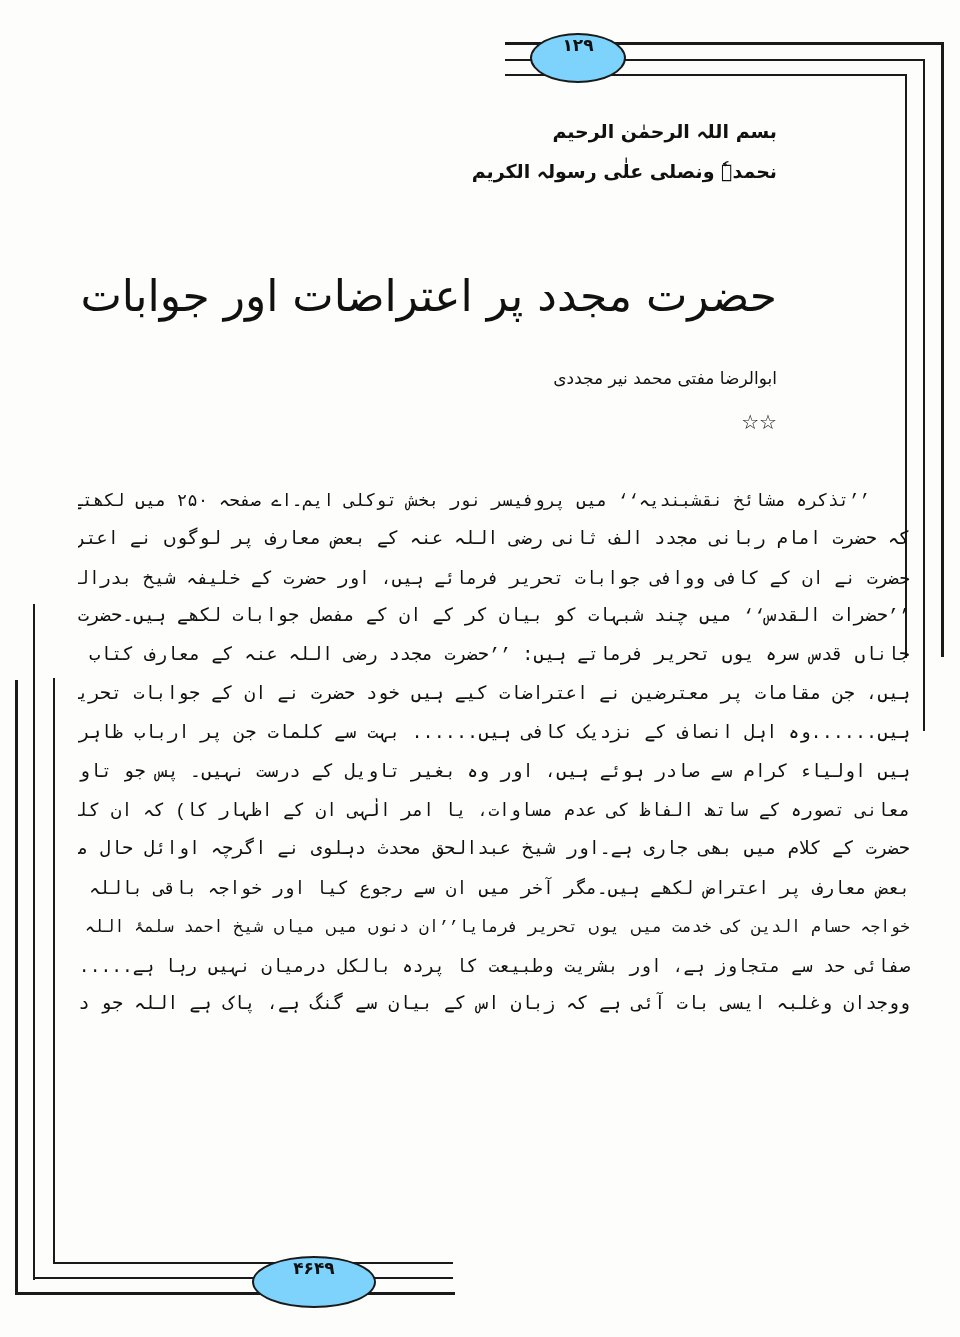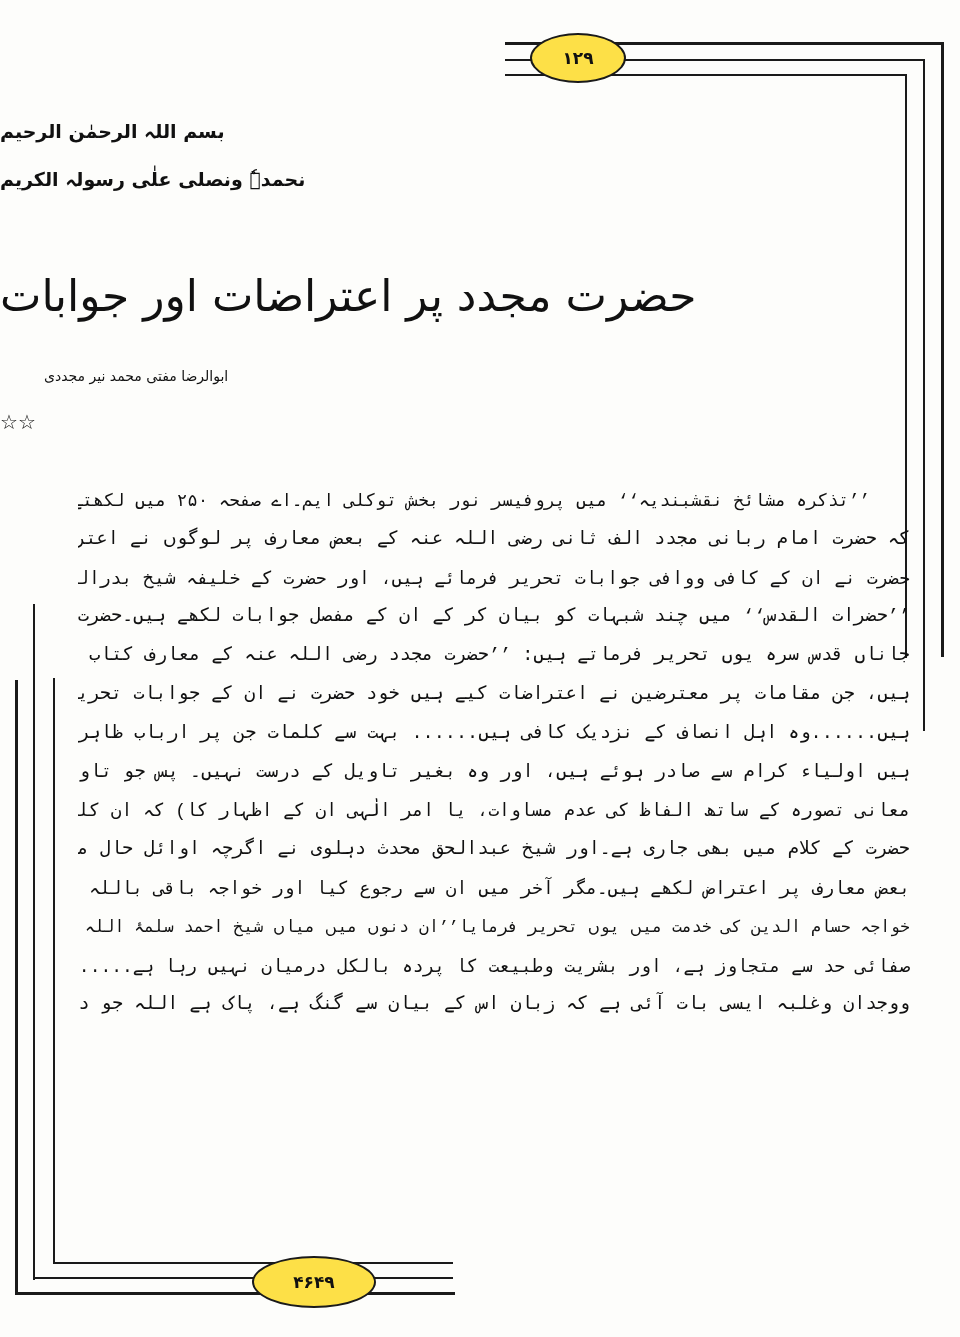--- a/index.html
+++ b/index.html
@@ -5,31 +5,31 @@
   html, body { margin: 0; padding: 0; }
   body {
     width: 960px; height: 1337px; position: relative; overflow: hidden;
     background: #fdfdfb;
     font-family: "DejaVu Sans", sans-serif;
     color: #111;
   }
   .frame-line { position: absolute; background: #1a1a1a; }
   .oval {
     position: absolute; border: 2px solid #1a1a1a; border-radius: 50%;
-    background: #fde047; display: flex; align-items: center; justify-content: center;
+    background: #7dd3fc; display: flex; justify-content: center;
     font-family: "DejaVu Sans", sans-serif; font-weight: bold; font-size: 17px; color: #111;
   }
   .centered {
-    position: absolute; left: 0; width: 777px; text-align: left;
+    position: absolute; left: 0; width: 777px; text-align: right;
     direction: rtl; font-family: "DejaVu Sans", sans-serif;
   }
   .bismillah { top: 120px; font-size: 19px; font-weight: bold; }
-  .hamd { top: 168px; font-size: 19px; font-weight: bold; }
+  .hamd { top: 160px; font-size: 19px; font-weight: bold; }
   .title { top: 270px; font-size: 44px; font-weight: normal; letter-spacing: 0; }
-  .author { top: 368px; font-size: 14px; padding-left: 44px; }
+  .author { top: 368px; font-size: 17px; }
   .stars { top: 410px; font-size: 20px; }
   .body-text {
     position: absolute; left: 78px; width: 832px; top: 482px;
     direction: rtl; text-align: justify; text-align-last: justify;
     font-family: Liberation Mono, monospace; font-size: 18.5px;
   }
   .body-line {
     height: 38.8px; line-height: 38.8px; white-space: nowrap; overflow: hidden;
     text-align: justify; text-align-last: justify;
   }

